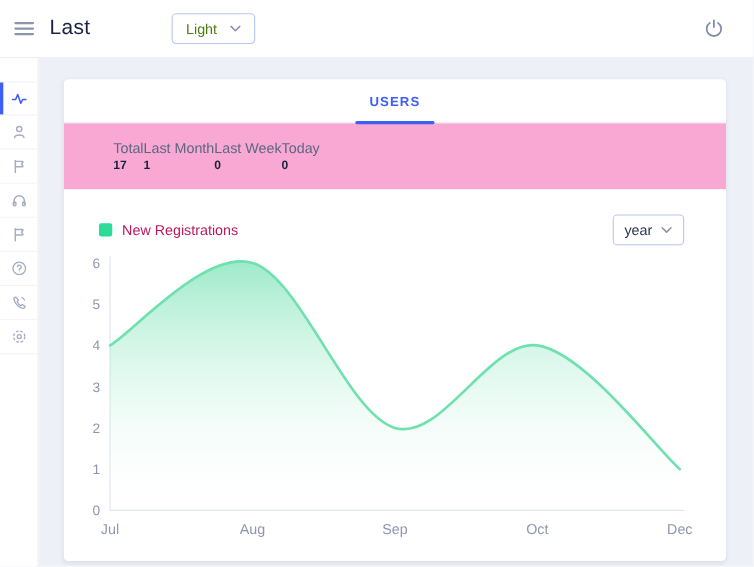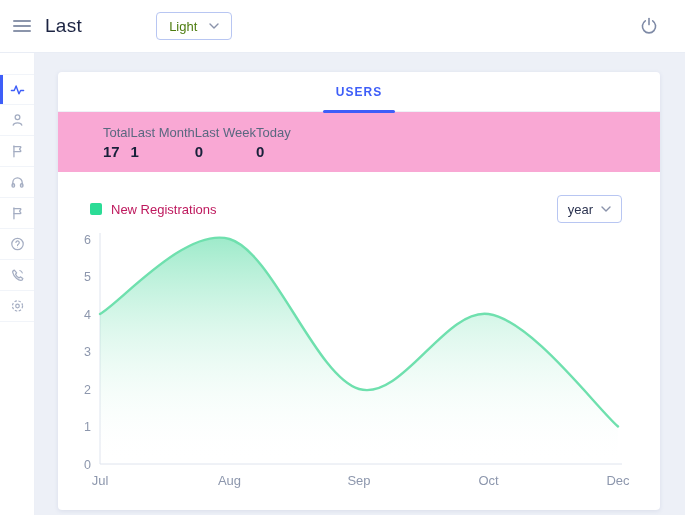--- a/index.html
+++ b/index.html
@@ -56,21 +56,21 @@
     position:absolute; left:50%; transform:translateX(-50%); bottom:-2px;
     width:72px; height:3px; background:#3e5ef8; border-radius:2px;
   }
   
   .stats {
     height:60px; background:#f9a8d4; display:flex; 
     align-items:center; padding:0 45px;
   }
   .stat { display:flex; flex-direction:column; gap:3px; }
   .stat-label { font-size:13px; color:#5a6880; }
-  .stat-value { font-size:15px; font-weight:700; color:#18213a; }
+  .stat-value { font-size:11px; font-weight:700; color:#18213a; }
   
   .chart-section { flex:1; padding-top:23px; }
   .legend-row { display:flex; align-items:center; padding:0 38px 0 32px; height:28px; }
   .legend { display:flex; align-items:center; gap:9px; }
   .legend-swatch { width:12px; height:12px; border-radius:2px; }
   .legend-label { font-size:13px; color:#be185d; }
   .range-btn {
     margin-left:auto; height:28px; min-width:64px; padding:0 10px;
     background:#fff; border:1px solid #b8c6f2; border-radius:4px;
     display:flex; align-items:center; justify-content:flex-start; gap:8px;

